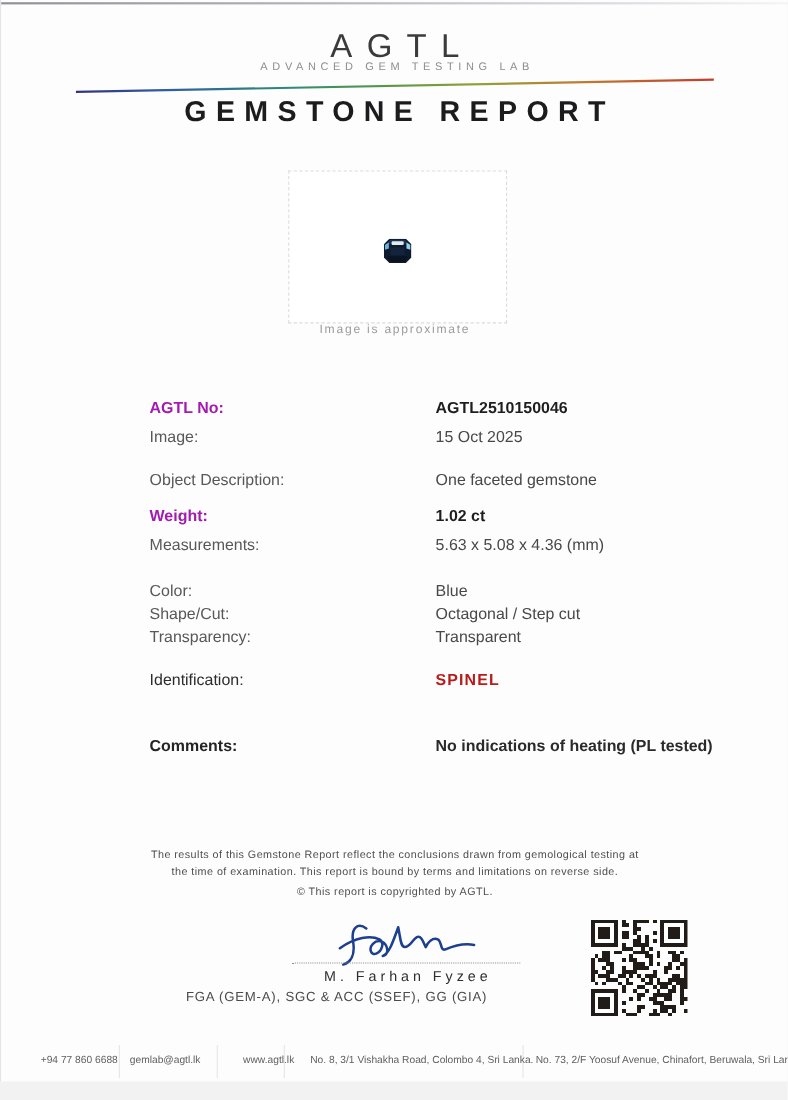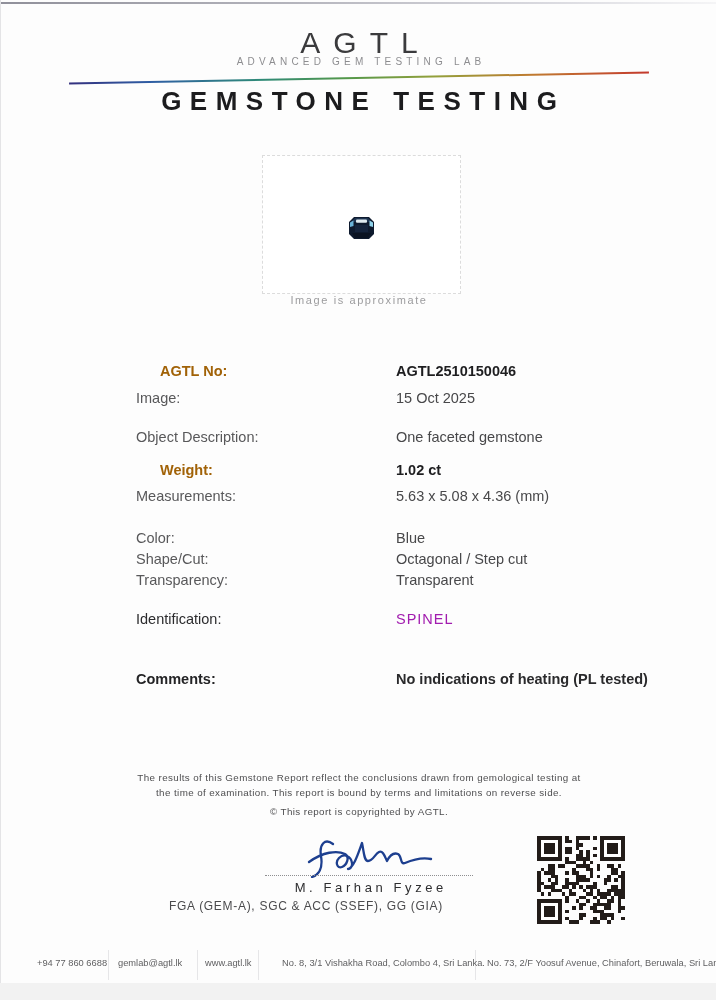--- a/index.html
+++ b/index.html
@@ -35,24 +35,24 @@
   .gem-box{position:absolute;top:155px;left:261px;width:197px;height:137px;
     background:#ffffff;border:1px dashed #dcdcdc;}
   .gem-box svg{position:absolute;left:86px;top:61px;}
   .gem-caption{position:absolute;top:294px;left:0;width:716px;text-align:center;
     font-size:11px;letter-spacing:1.6px;color:#9c9c9e;}
 
   
   .row{position:absolute;left:135px;width:460px;font-size:14.5px;}
   .row .lbl{display:inline-block;color:#58585a;font-weight:400;}
   .row .val{position:absolute;left:260px;top:0;color:#48484a;font-weight:400;white-space:nowrap;}
-  .row.strong .lbl{color:#a16207;font-weight:700;margin-left:24px;}
+  .row.strong .lbl{color:#a21caf;font-weight:700;}
   .row.strong .val{color:#1e1e20;font-weight:700;}
   .row.ident .lbl{color:#2c2c2e;font-weight:500;}
-  .row.ident .val{color:#a21caf;font-weight:400;letter-spacing:1px;}
+  .row.ident .val{color:#b91c1c;font-weight:700;letter-spacing:1px;}
   .row.comment .lbl{color:#242426;font-weight:700;}
   .row.comment .val{color:#2a2a2c;font-weight:700;}
   .r-agtlno{top:363px;} .r-date{top:390px;} .r-objdesc{top:429px;}
   .r-weight{top:462px;} .r-meas{top:488px;}
   .r-color{top:530px;} .r-shape{top:551px;} .r-transp{top:572px;}
   .r-ident{top:611px;} .r-comments{top:671px;}
 
   
   .disclaimer{position:absolute;top:770px;left:0;width:716px;text-align:center;
     font-size:9.8px;color:#4e4e50;letter-spacing:.4px;line-height:15px;}
@@ -65,36 +65,36 @@
   .sig-name{position:absolute;top:880px;left:168px;width:400px;text-align:center;
     font-size:13px;letter-spacing:3.6px;text-indent:3.6px;color:#2e2e30;font-weight:500;}
   .sig-creds{position:absolute;top:899px;left:168px;width:400px;text-align:left;
     font-size:12px;letter-spacing:.7px;color:#4a4a4c;}
 
   
   .qr{position:absolute;top:836px;left:536px;width:88px;height:88px;}
 
   
   .footer-item{position:absolute;top:958px;font-size:9.3px;color:#606062;white-space:nowrap;}
-  .f-phone{left:20px;margin-left:16px;} .f-email{left:117px;} .f-web{left:204px;}
+  .f-phone{left:20px;margin-left:16px;} .f-email{left:117px;} .f-web{left:220px;}
   .f-addr1{left:281px;} .f-addr2{left:486px;}
   .f-sep{position:absolute;top:950px;width:1px;height:30px;background:#e6e6e8;}
   .s1{left:107px;} .s2{left:196px;} .s3{left:257px;} .s4{left:474px;}
 </style>
 </head>
 <body>
 
 <div class="page">
 
   <div class="scan-top-line"></div>
 
   <div class="brand">AGTL</div>
   <div class="tagline">ADVANCED GEM TESTING LAB</div>
   <div class="rainbow"></div>
-  <div class="report-title">GEMSTONE TESTING</div>
+  <div class="report-title">GEMSTONE REPORT</div>
 
   <div class="gem-box">
     <svg width="25" height="22" viewBox="0 0 25 22">
       <polygon points="5,0 20,0 25,5 25,17 20,22 5,22 0,17 0,5" fill="#0e1a2e"></polygon>
       <polygon points="6,1 19,1 23,5 2,5" fill="#1d3350"></polygon>
       <rect x="7" y="2.4" width="11" height="3.4" rx="1" fill="#dfeaf0"></rect>
       <polygon points="1,5.5 4.5,3.5 4.5,9 1,10" fill="#69b2d8"></polygon>
       <polygon points="24,5.5 20.5,3.5 20.5,9 24,10" fill="#8fd2ea"></polygon>
       <polygon points="3,16 22,16 19,21 6,21" fill="#0a1322"></polygon>
       <rect x="6" y="8" width="13" height="7" fill="#14233c"></rect>

